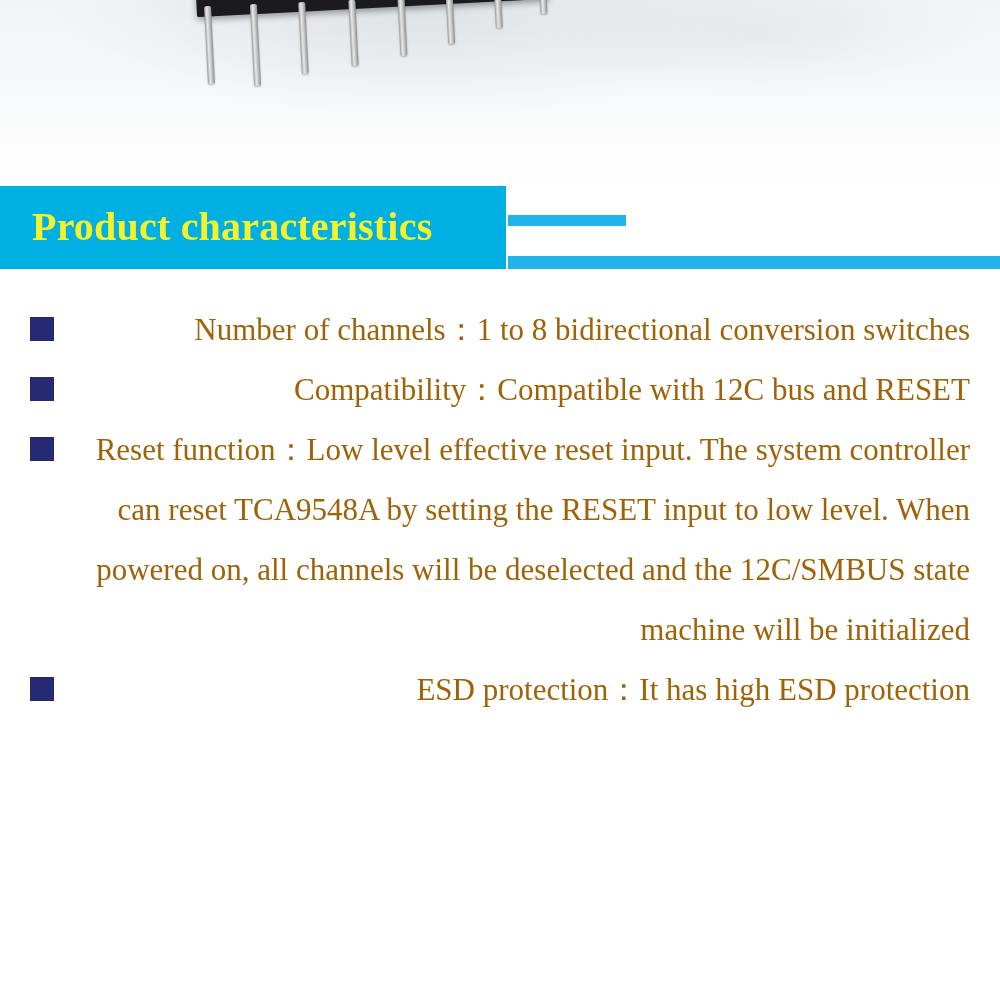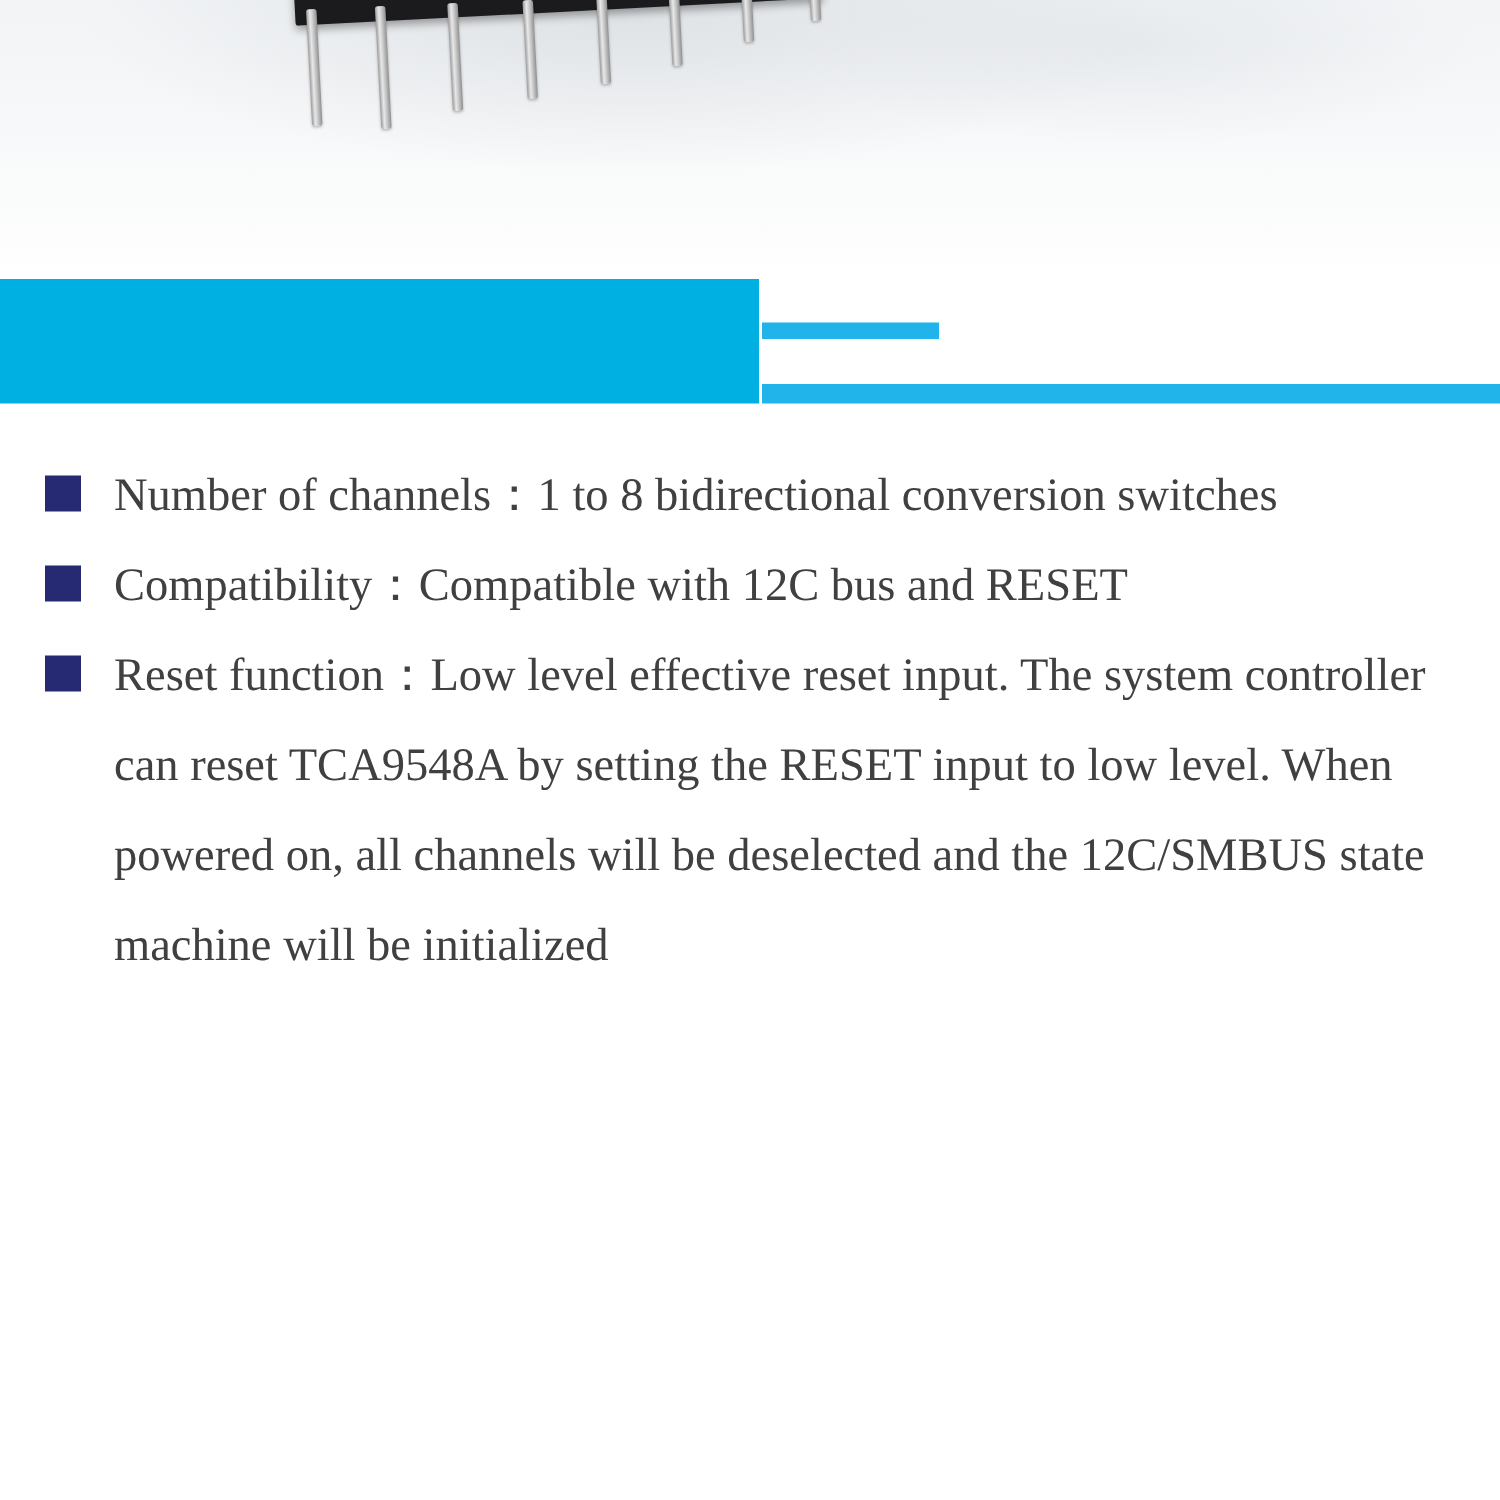--- a/index.html
+++ b/index.html
@@ -95,26 +95,27 @@
   .features {
     position: absolute;
     left: 0;
     top: 300px;
     width: 1000px;
     padding: 0 30px 0 30px;
     box-sizing: border-box;
   }
   .feature {
     position: relative;
-    color: #404040;
+    color: #a16207;
     font-size: 31px;
     line-height: 60px;
     text-indent: 0;
     margin: 0 0 0 0;
     padding-left: 46px;
+    text-align: right;
   }
   .bullet {
     position: absolute;
     left: 0;
     top: 17px;
     width: 24px;
     height: 24px;
     background: #252a72;
     display: inline-block;
   }
@@ -133,20 +134,21 @@
   <div class="pin" style="left:300px; top:2px; height:72px; transform:rotate(-3deg);"></div>
   <div class="pin" style="left:350px; top:0px; height:66px; transform:rotate(-3deg);"></div>
   <div class="pin" style="left:399px; top:-2px; height:58px; transform:rotate(-3deg);"></div>
   <div class="pin" style="left:447px; top:-4px; height:48px; transform:rotate(-3deg);"></div>
   <div class="pin" style="left:495px; top:-6px; height:34px; transform:rotate(-3deg);"></div>
   <div class="pin" style="left:540px; top:-8px; height:22px; transform:rotate(-3deg);"></div>
 </div>
 
 <div class="title-band-wrap">
   <div class="title-band"></div>
+  <div class="title-text">Product characteristics</div>
   <div class="rule-short"></div>
   <div class="rule-long"></div>
 </div>
 
 <div class="features">
 
   <div class="feature">
     <span class="bullet"></span>
     <span class="feature-text">Number of channels：1 to 8 bidirectional conversion switches</span>
   </div>
@@ -155,14 +157,18 @@
     <span class="bullet"></span>
     <span class="feature-text">Compatibility：Compatible with 12C bus and RESET</span>
   </div>
 
   <div class="feature">
     <span class="bullet"></span>
     <span class="feature-text">Reset function：Low level effective reset input. The system controller can reset TCA9548A by setting the RESET input to low level. When powered on, all channels will be deselected and the 12C/SMBUS state machine will be initialized</span>
   </div>
 
 
+  <div class="feature">
+    <span class="bullet"></span>
+    <span class="feature-text">ESD protection：It has high ESD protection</span>
+  </div>
 
 </div>
 
 </body></html>

